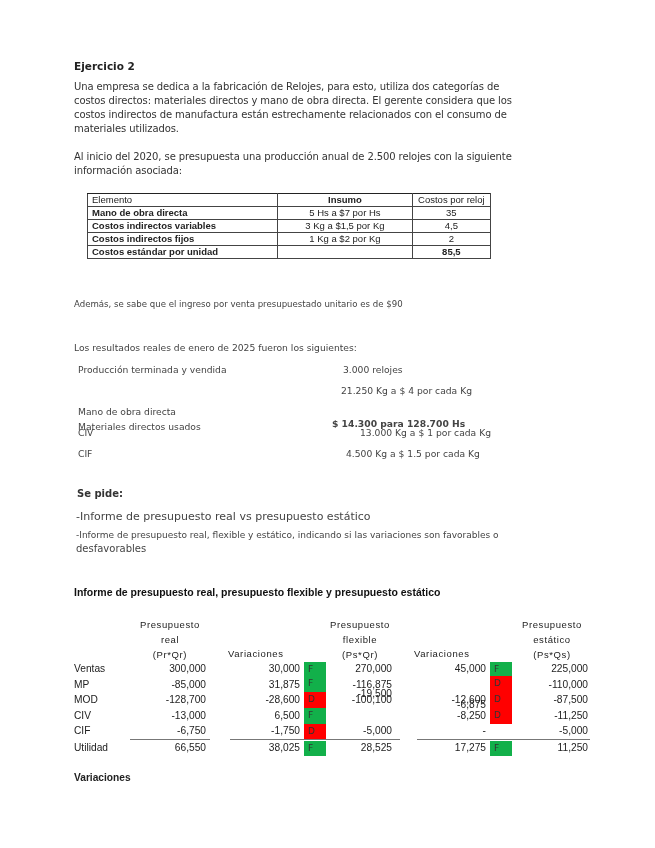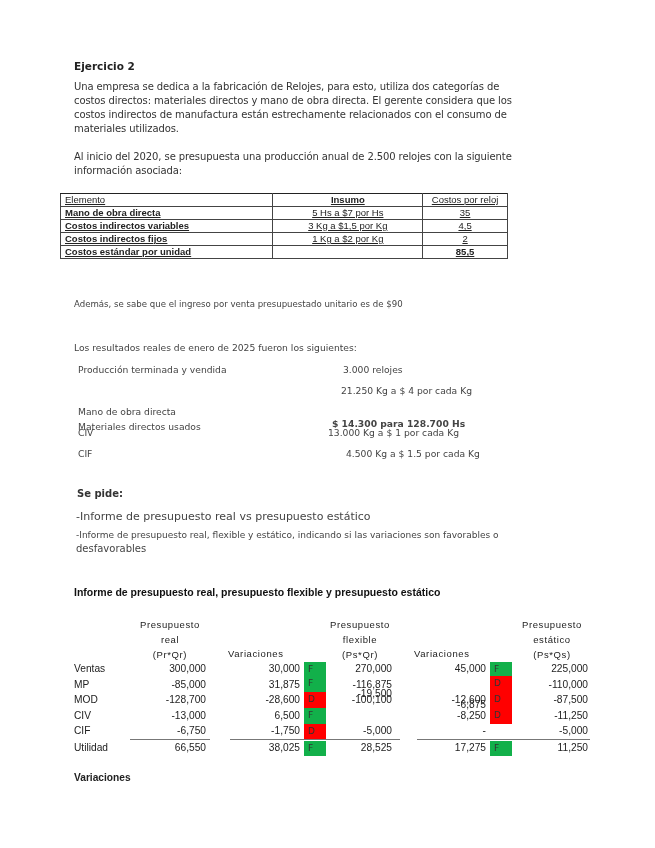--- a/index.html
+++ b/index.html
@@ -1,20 +1,20 @@
 <!DOCTYPE html>
 <html><head>
 <meta charset="utf-8">
 <style>
   html,body{margin:0;padding:0;background:#fff;}
   body{width:655px;height:848px;position:relative;overflow:hidden;font-family:"DejaVu Sans","Liberation Sans",sans-serif;color:#222;}
   .abs{position:absolute;}
   .p{font-size:10px;line-height:14px;color:#333;letter-spacing:-0.1px;}
   .h{font-size:10.5px;font-weight:bold;color:#222;}
-  table.t1{position:absolute;left:60px;top:193px;width:448px;border-collapse:collapse;font-family:"Liberation Sans",sans-serif;font-size:9.5px;text-decoration:underline;}
+  table.t1{position:absolute;left:87px;top:193px;width:404px;border-collapse:collapse;font-family:"Liberation Sans",sans-serif;font-size:9.5px;}
   table.t1 td{border:1px solid #444;padding:0 4px;height:12px;line-height:12px;}
   table.t1 td.c{text-align:center;}
   table.t1 tr.hdr td{border-top:1.5px solid #222;}
   .row{position:absolute;left:78px;font-size:9.2px;color:#444;}
   .val{position:absolute;font-size:9.2px;color:#444;}
   .rpt{position:absolute;font-family:"Liberation Sans",sans-serif;font-size:10.2px;color:#222;}
   .num{text-align:right;width:70px;}
   .hc{text-align:center;font-size:9.5px;letter-spacing:0.6px;}
   .badge{position:absolute;width:22px;height:14px;font-size:9px;line-height:14px;padding-left:4px;box-sizing:border-box;color:#333;}
   .F{background:#12b04a;}
@@ -77,21 +77,21 @@
 
 <div class="abs" style="left:74px;top:342px;font-size:9.2px;color:#444;">Los resultados reales de enero de 2025 fueron los siguientes:</div>
 
 <div class="row" style="top:364px;">Producción terminada y vendida</div>
 <div class="val" style="left:343px;top:364px;">3.000 relojes</div>
 <div class="row" style="top:385px;margin-top:36px;">Materiales directos usados</div>
 <div class="val" style="left:341px;top:385px;">21.250 Kg a $ 4 por cada Kg</div>
 <div class="row" style="top:406px;">Mano de obra directa</div>
 <div class="val" style="left:332px;top:418px;font-weight:bold;">$ 14.300 para 128.700 Hs</div>
 <div class="row" style="top:427px;">CIV</div>
-<div class="val" style="left:328px;top:427px;text-align:center;">13.000 Kg a $ 1 por cada Kg</div>
+<div class="val" style="left:360px;top:427px;text-align:center;">13.000 Kg a $ 1 por cada Kg</div>
 <div class="row" style="top:448px;">CIF</div>
 <div class="val" style="left:346px;top:448px;">4.500 Kg a $ 1.5 por cada Kg</div>
 
 <div class="abs" style="left:77px;top:488px;font-size:10px;font-weight:bold;color:#333;">Se pide:</div>
 <div class="abs" style="left:76px;top:510px;font-size:11px;color:#444;">-Informe de presupuesto real vs presupuesto estático</div>
 <div class="abs" style="left:76px;top:530px;font-size:9px;color:#444;">-Informe de presupuesto real, flexible y estático, indicando si las variaciones son favorables o</div>
 <div class="abs" style="left:76px;top:543px;font-size:10px;color:#444;">desfavorables</div>
 
 <div class="abs" style="left:74px;top:586px;font-family:'Liberation Sans',sans-serif;font-size:10.5px;font-weight:bold;color:#111;">Informe de presupuesto real, presupuesto flexible y presupuesto estático</div>
 

